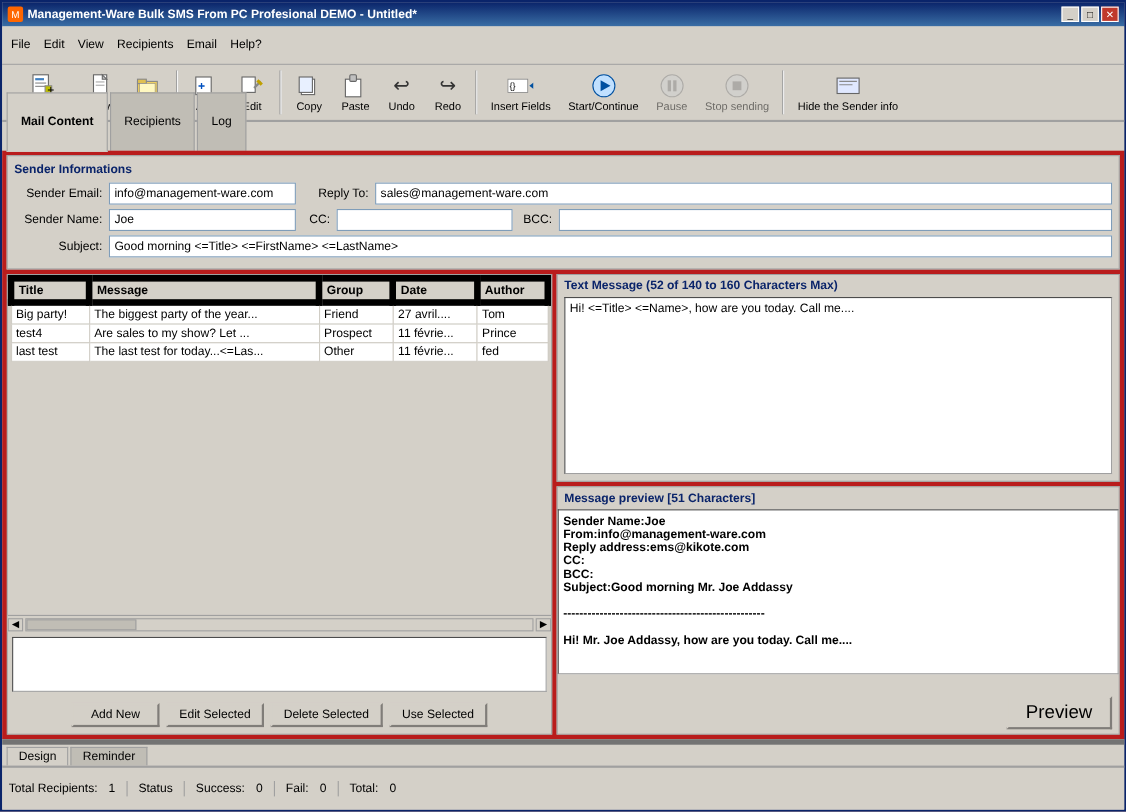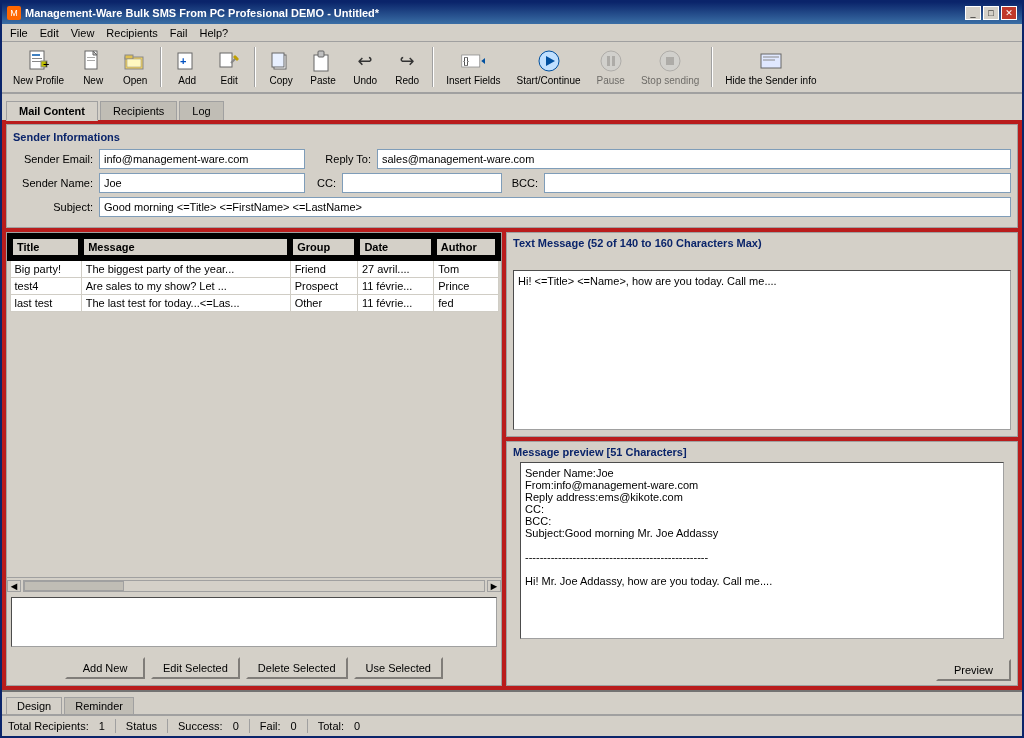--- a/index.html
+++ b/index.html
@@ -9,45 +9,45 @@
     .window { width: 1024px; height: 738px; border: 2px solid #0a246a; display: flex; flex-direction: column; }
     .title-bar { background: linear-gradient(to bottom, #0a246a, #3a6ea5); color: white; padding: 3px 5px; display: flex; align-items: center; justify-content: space-between; height: 22px; flex-shrink: 0; }
     .title-bar-left { display: flex; align-items: center; gap: 4px; }
     .title-bar-icon { width: 14px; height: 14px; background: #ff6600; border-radius: 2px; font-size: 9px; display: flex; align-items: center; justify-content: center; color: white; }
     .title-text { font-size: 11px; font-weight: bold; color: white; }
     .window-controls { display: flex; gap: 2px; }
     .win-btn { width: 16px; height: 14px; border: 1px solid #fff; background: #d4d0c8; display: flex; align-items: center; justify-content: center; font-size: 9px; cursor: pointer; color: #000; }
     .win-btn.close { background: #c0392b; color: white; }
 
     
-    .menu-bar { background: #d4d0c8; border-bottom: 1px solid #a0a0a0; display: flex; align-items: center; padding: 1px 2px; height: 18px; flex-shrink: 0; }
+    .menu-bar { background: #d4d0c8; border-bottom: 1px solid #a0a0a0; display: flex; align-items: center; padding: 1px 2px; height: 35px; flex-shrink: 0; }
     .menu-item { padding: 2px 6px; cursor: pointer; font-size: 11px; }
 
     
     .toolbar { background: #d4d0c8; border-bottom: 2px solid #a0a0a0; display: flex; align-items: center; padding: 2px 4px; height: 52px; flex-shrink: 0; gap: 2px; }
     .toolbar-btn { display: flex; flex-direction: column; align-items: center; justify-content: center; padding: 3px 6px; min-width: 40px; height: 46px; cursor: pointer; border: 1px solid transparent; background: transparent; font-size: 10px; gap: 2px; }
     .toolbar-icon { width: 24px; height: 24px; display: flex; align-items: center; justify-content: center; font-size: 16px; }
     .toolbar-separator { width: 2px; height: 40px; background: #a0a0a0; margin: 0 3px; border-right: 1px solid white; }
     .toolbar-label { font-size: 10px; color: #000; white-space: nowrap; }
 
     
     .tab-bar { background: #d4d0c8; display: flex; align-items: flex-end; padding: 4px 4px 0; height: 26px; flex-shrink: 0; }
-    .tab { padding: 3px 12px; border: 1px solid #a0a0a0; border-bottom: none; cursor: pointer; background: #c0bdb5; font-size: 11px; margin-right: 2px; }
+    .tab { padding: 20px 12px; border: 1px solid #a0a0a0; border-bottom: none; cursor: pointer; background: #c0bdb5; font-size: 11px; margin-right: 2px; }
     .tab.active { background: #d4d0c8; font-weight: bold; border-bottom: 1px solid #d4d0c8; position: relative; top: 1px; }
 
     
     .main-content { background: #b91c1c; flex: 1; display: flex; flex-direction: column; padding: 4px; overflow: hidden; }
 
     
     .section-box { border: 1px solid #a0a0a0; background: #d4d0c8; padding: 6px; margin-bottom: 4px; }
     .section-title { color: #0a246a; font-weight: bold; font-size: 11px; margin-bottom: 6px; }
     .form-row { display: flex; align-items: center; margin-bottom: 4px; gap: 6px; }
     .form-label { color: #000; width: 80px; text-align: right; flex-shrink: 0; }
     .form-input { border: 1px solid #7f9db9; background: white; padding: 2px 4px; height: 20px; font-size: 11px; }
-    .form-input.wide { width: 206px; }
+    .form-input.wide { width: 170px; }
     .form-input.long { flex: 1; }
 
     
     .panels { display: flex; flex: 1; gap: 4px; overflow: hidden; }
 
     
     .left-panel { width: 496px; display: flex; flex-direction: column; border: 1px solid #a0a0a0; background: #d4d0c8; flex-shrink: 0; }
     
     
     .msg-table { width: 100%; border-collapse: collapse; flex-shrink: 0; }
@@ -63,35 +63,35 @@
     
     
     .bottom-buttons { display: flex; justify-content: center; gap: 6px; padding: 6px; flex-shrink: 0; }
     .btn { padding: 3px 10px; border: 2px outset #d4d0c8; background: #d4d0c8; cursor: pointer; font-size: 11px; min-width: 80px; }
 
     
     .right-panel { flex: 1; display: flex; flex-direction: column; gap: 4px; }
     
     .text-msg-box { border: 1px solid #a0a0a0; background: #d4d0c8; display: flex; flex-direction: column; flex: 1; }
     .text-msg-header { color: #0a246a; font-weight: bold; padding: 4px 6px; font-size: 11px; }
-    .text-msg-textarea { flex: 1; margin: 17px 6px 6px; border: 1px inset #a0a0a0; background: white; padding: 4px; font-size: 11px; resize: none; min-height: 100px; overflow: auto; }
+    .text-msg-textarea { flex: 1; margin: 0 6px 6px; border: 1px inset #a0a0a0; background: white; padding: 4px; font-size: 11px; resize: none; min-height: 100px; overflow: auto; }
 
     .msg-preview-box { border: 1px solid #a0a0a0; background: #d4d0c8; display: flex; flex-direction: column; flex: 1.2; }
     .msg-preview-header { color: #0a246a; font-weight: bold; padding: 4px 6px; font-size: 11px; }
-    .msg-preview-content { flex: 1; margin: 0 13px 6px; border: 1px inset #a0a0a0; background: white; padding: 4px; font-size: 11px; overflow: auto; }
+    .msg-preview-content { flex: 1; margin: 0 0 6px; border: 1px inset #a0a0a0; background: white; padding: 4px; font-size: 11px; overflow: auto; font-weight: bold; }
     .preview-bottom { display: flex; justify-content: flex-end; padding: 4px 6px; }
-    .preview-btn { padding: 3px 16px; border: 2px outset #d4d0c8; background: #d4d0c8; cursor: pointer; font-size: 11px; margin-top: 10px; }
-
-    
-    .bottom-tab-bar { background: #d4d0c8; border-top: 2px solid #737373; display: flex; align-items: flex-end; padding: 2px 4px 0; height: 24px; flex-shrink: 0; }
+    .preview-btn { padding: 3px 16px; border: 2px outset #d4d0c8; background: #d4d0c8; cursor: pointer; font-size: 17px; margin-top: 10px; }
+
+    
+    .bottom-tab-bar { background: #d4d0c8; border-top: 5px solid #737373; display: flex; align-items: flex-end; padding: 2px 4px 0; height: 24px; flex-shrink: 0; }
     .bottom-tab { padding: 2px 10px; border: 1px solid #a0a0a0; border-bottom: none; cursor: pointer; background: #c0bdb5; font-size: 11px; margin-right: 2px; }
     .bottom-tab.active { background: #d4d0c8; }
 
     
-    .status-bar { background: #d4d0c8; border-top: 2px solid #a0a0a0; display: flex; align-items: center; padding: 2px 6px; height: 22px; flex-shrink: 0; gap: 10px; }
+    .status-bar { background: #d4d0c8; border-top: 2px solid #a0a0a0; display: flex; align-items: center; padding: 2px 6px; height: 40px; flex-shrink: 0; gap: 10px; }
     .status-sep { width: 1px; height: 14px; background: #a0a0a0; }
 
     .disabled { opacity: 0.5; }
   </style>
 </head>
 <body>
 
 <div class="window">
 
   <div class="title-bar">
@@ -104,21 +104,21 @@
       <div class="win-btn">□</div>
       <div class="win-btn close">✕</div>
     </div>
   </div>
 
   <div class="menu-bar">
     <span class="menu-item">File</span>
     <span class="menu-item">Edit</span>
     <span class="menu-item">View</span>
     <span class="menu-item">Recipients</span>
-    <span class="menu-item">Fail</span>
+    <span class="menu-item">Email</span>
     <span class="menu-item">Help?</span>
   </div>
 
   <div class="toolbar">
     <div class="toolbar-btn">
       <div class="toolbar-icon">
         <svg width="24" height="24" viewBox="0 0 24 24">
             <rect x="3" y="2" width="14" height="18" fill="#fff" stroke="#666" stroke-width="1"></rect>
             <rect x="5" y="5" width="8" height="2" fill="#4080c0"></rect>
             <rect x="5" y="9" width="10" height="1" fill="#888"></rect>

